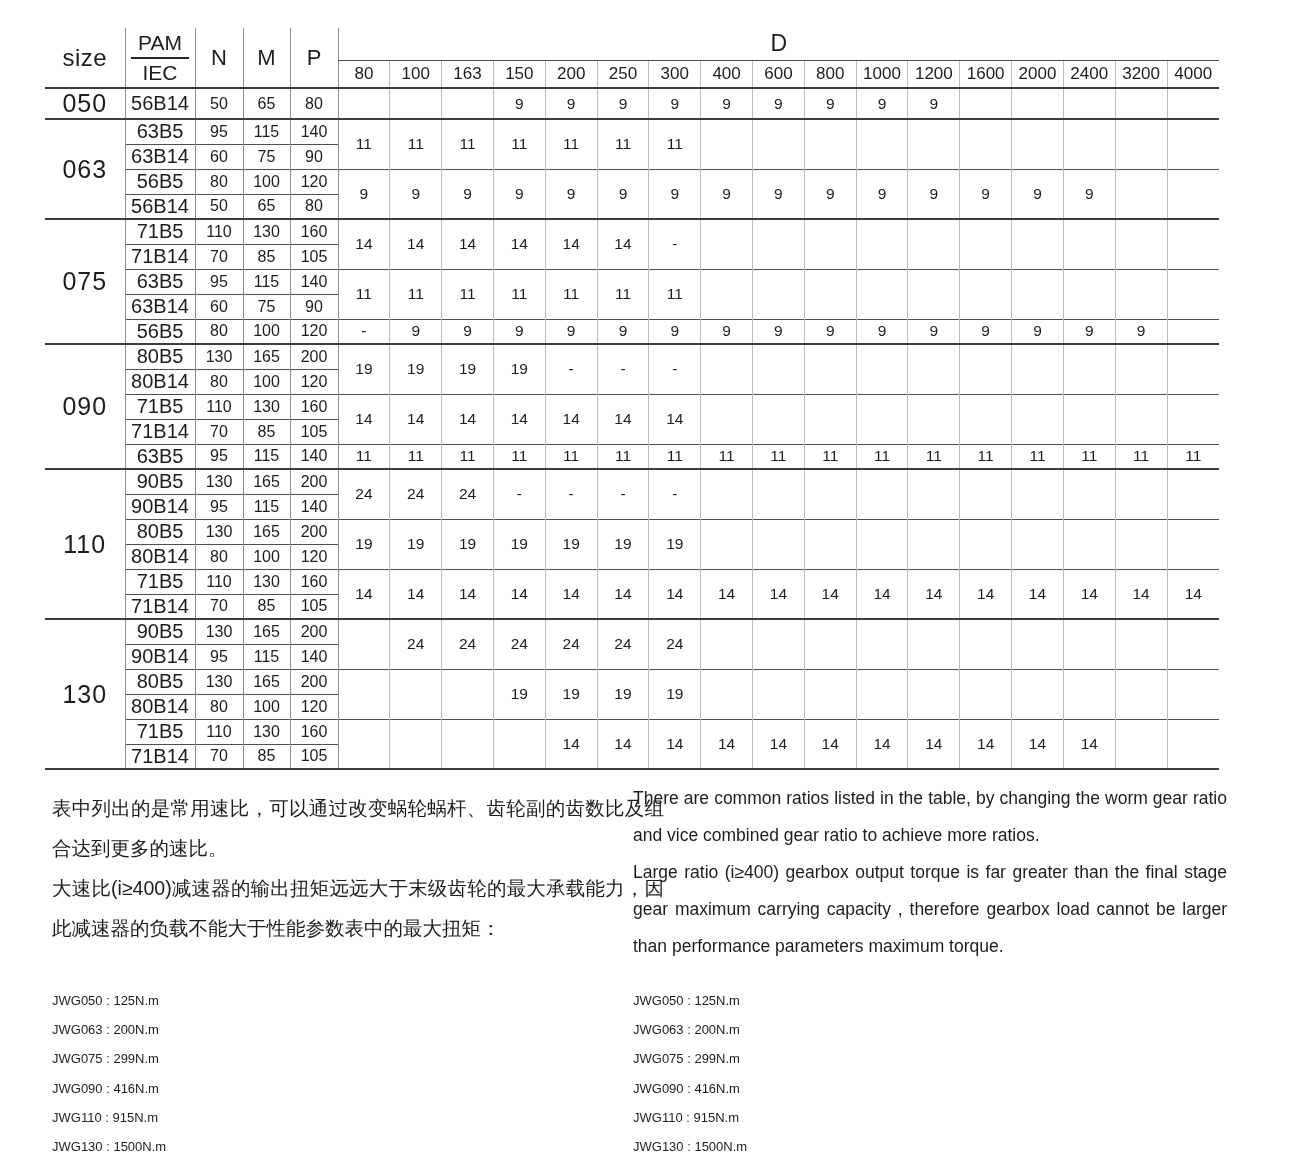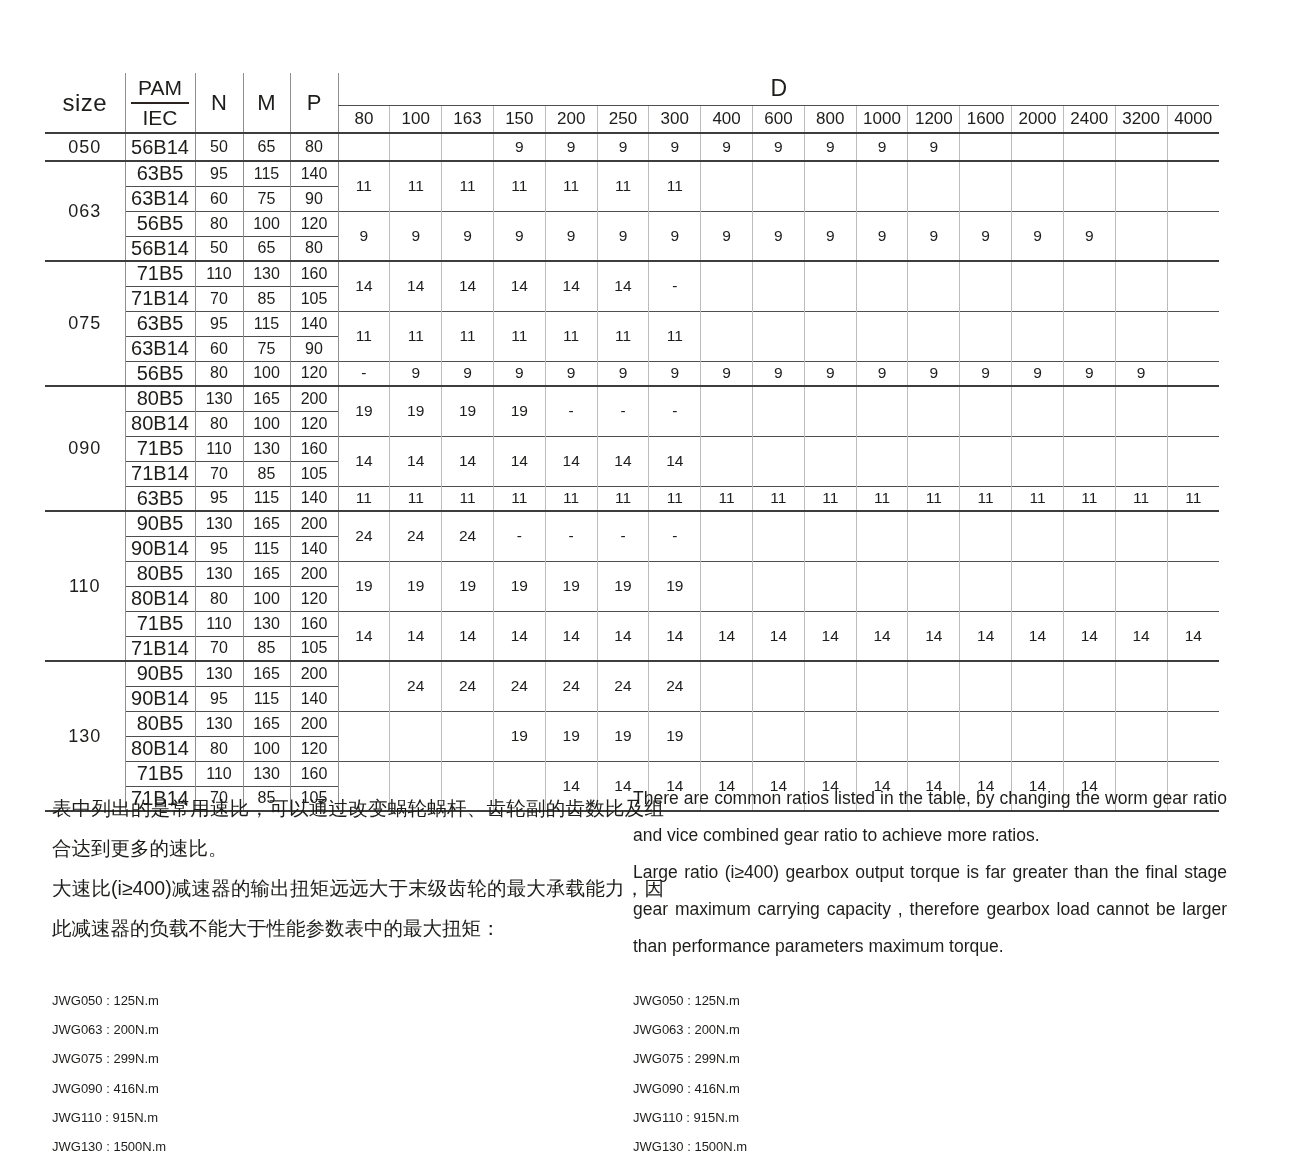--- a/index.html
+++ b/index.html
@@ -13,21 +13,20 @@
   }
 
   
   .spec-table {
     position: absolute;
     left: 45px; top: 28px;
     width: 1174px;
     border-collapse: collapse;
     table-layout: fixed;
     border-bottom: 2px solid #3d3d3d;
-    margin-top: 45px;
   }
   .spec-table th, .spec-table td {
     padding: 0;
     text-align: center;
     vertical-align: middle;
     font-weight: normal;
     overflow: hidden;
     white-space: nowrap;
   }
 
@@ -41,21 +40,21 @@
   .nmp-h { font-size: 22px; font-weight: bold; }
   .d-h { font-size: 23px; font-weight: bold; border-left: 1px solid #8e8e8e; border-bottom: 1px solid #4f4f4f; }
   .d-num { font-size: 17px; font-weight: bold; border-left: 1px solid #bcbcbc; }
   .d-num.c-d0 { border-left: 1px solid #8e8e8e; }
 
   
   tbody tr { height: 25px; }
   tbody tr.tall { height: 28px; }
   tbody td, tbody th { border-top: 1px solid #4f4f4f; }
   tr.group-start > th, tr.group-start > td { border-top: 2px solid #3d3d3d; }
-  .size-cell { font-size: 18px; font-weight: bold; letter-spacing: 1px; }
+  .size-cell { font-size: 25px; font-weight: bold; letter-spacing: 1px; }
   .c-iec { border-left: 1px solid #8e8e8e; font-size: 20px; }
   .c-n, .c-m, .c-p { border-left: 1px solid #8e8e8e; font-size: 16px; }
   .c-d { border-left: 1px solid #bcbcbc; font-size: 15.5px; }
   .c-d0 { border-left: 1px solid #8e8e8e !important; }
 
   
   .note p { margin: 0; }
   .note-cn {
     position: absolute; left: 52px; top: 788px; width: 612px;
     font-size: 19.5px; line-height: 40px; text-align: justify;

